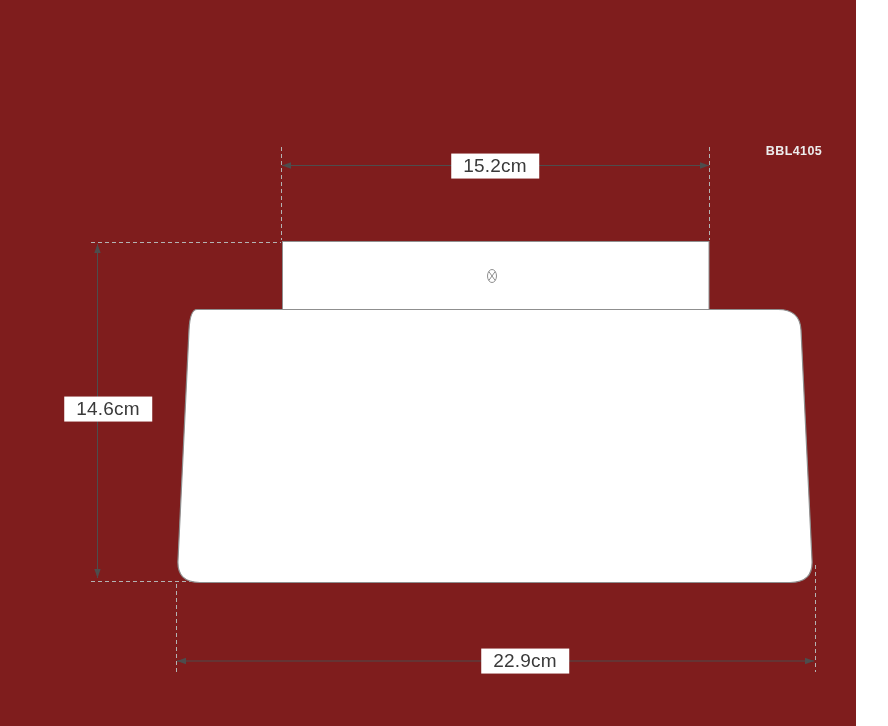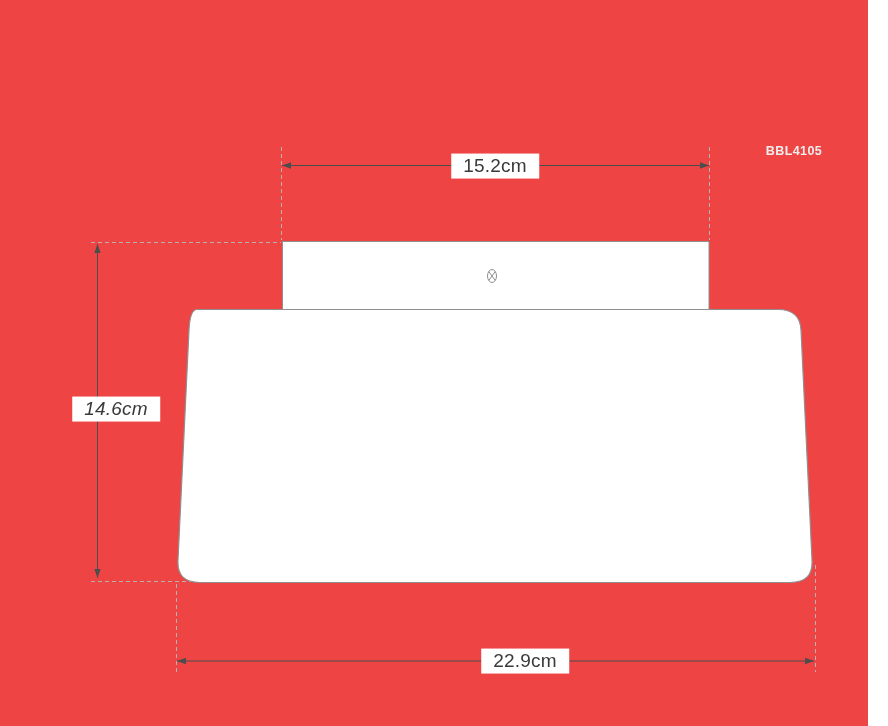--- a/index.html
+++ b/index.html
@@ -4,43 +4,42 @@
 <style>
   html, body {
     margin: 0;
     padding: 0;
     background: #ffffff;
   }
   .canvas {
     position: relative;
     width: 856px;
     height: 726px;
-    background: #ef4444;
+    background: #7f1d1d;
     overflow: hidden;
     font-family: "Liberation Sans", "DejaVu Sans", sans-serif;
-    padding-left: 12px;
   }
   .canvas svg {
     position: absolute;
     left: 0;
     top: 0;
   }
   .dim-label {
     position: absolute;
     transform: translate(-50%, -50%);
     background: #ffffff;
     padding: 2px 12px;
     font-size: 19px;
     line-height: 1.1;
     color: #3a3a3a;
     letter-spacing: 0.2px;
     white-space: nowrap;
   }
   .dim-label.top    { left: 495px; top: 166px; }
-  .dim-label.left   { left: 116px; top: 409px; font-style: italic; }
+  .dim-label.left   { left: 108px; top: 409px; }
   .dim-label.bottom { left: 525px; top: 661px; }
   .watermark {
     position: absolute;
     left: 794px;
     top: 151px;
     transform: translate(-50%, -50%);
     font-size: 12.5px;
     font-weight: 700;
     letter-spacing: 0.4px;
     color: #ededed;

